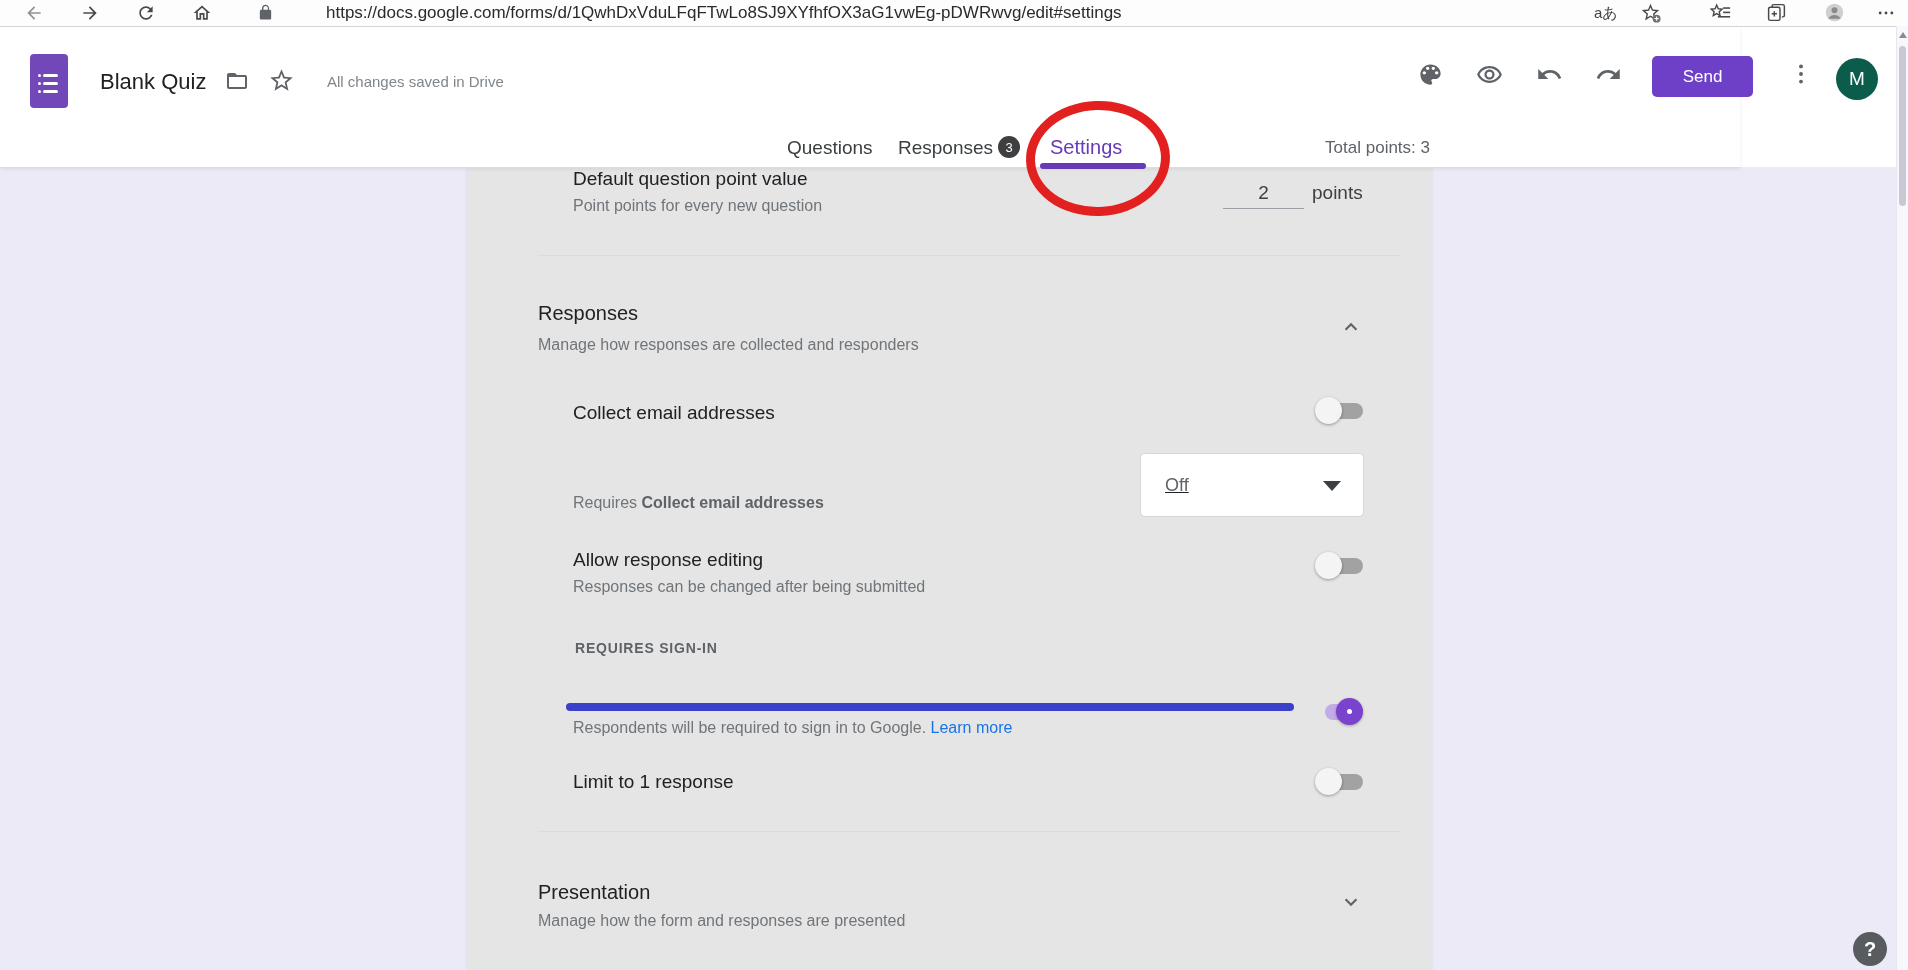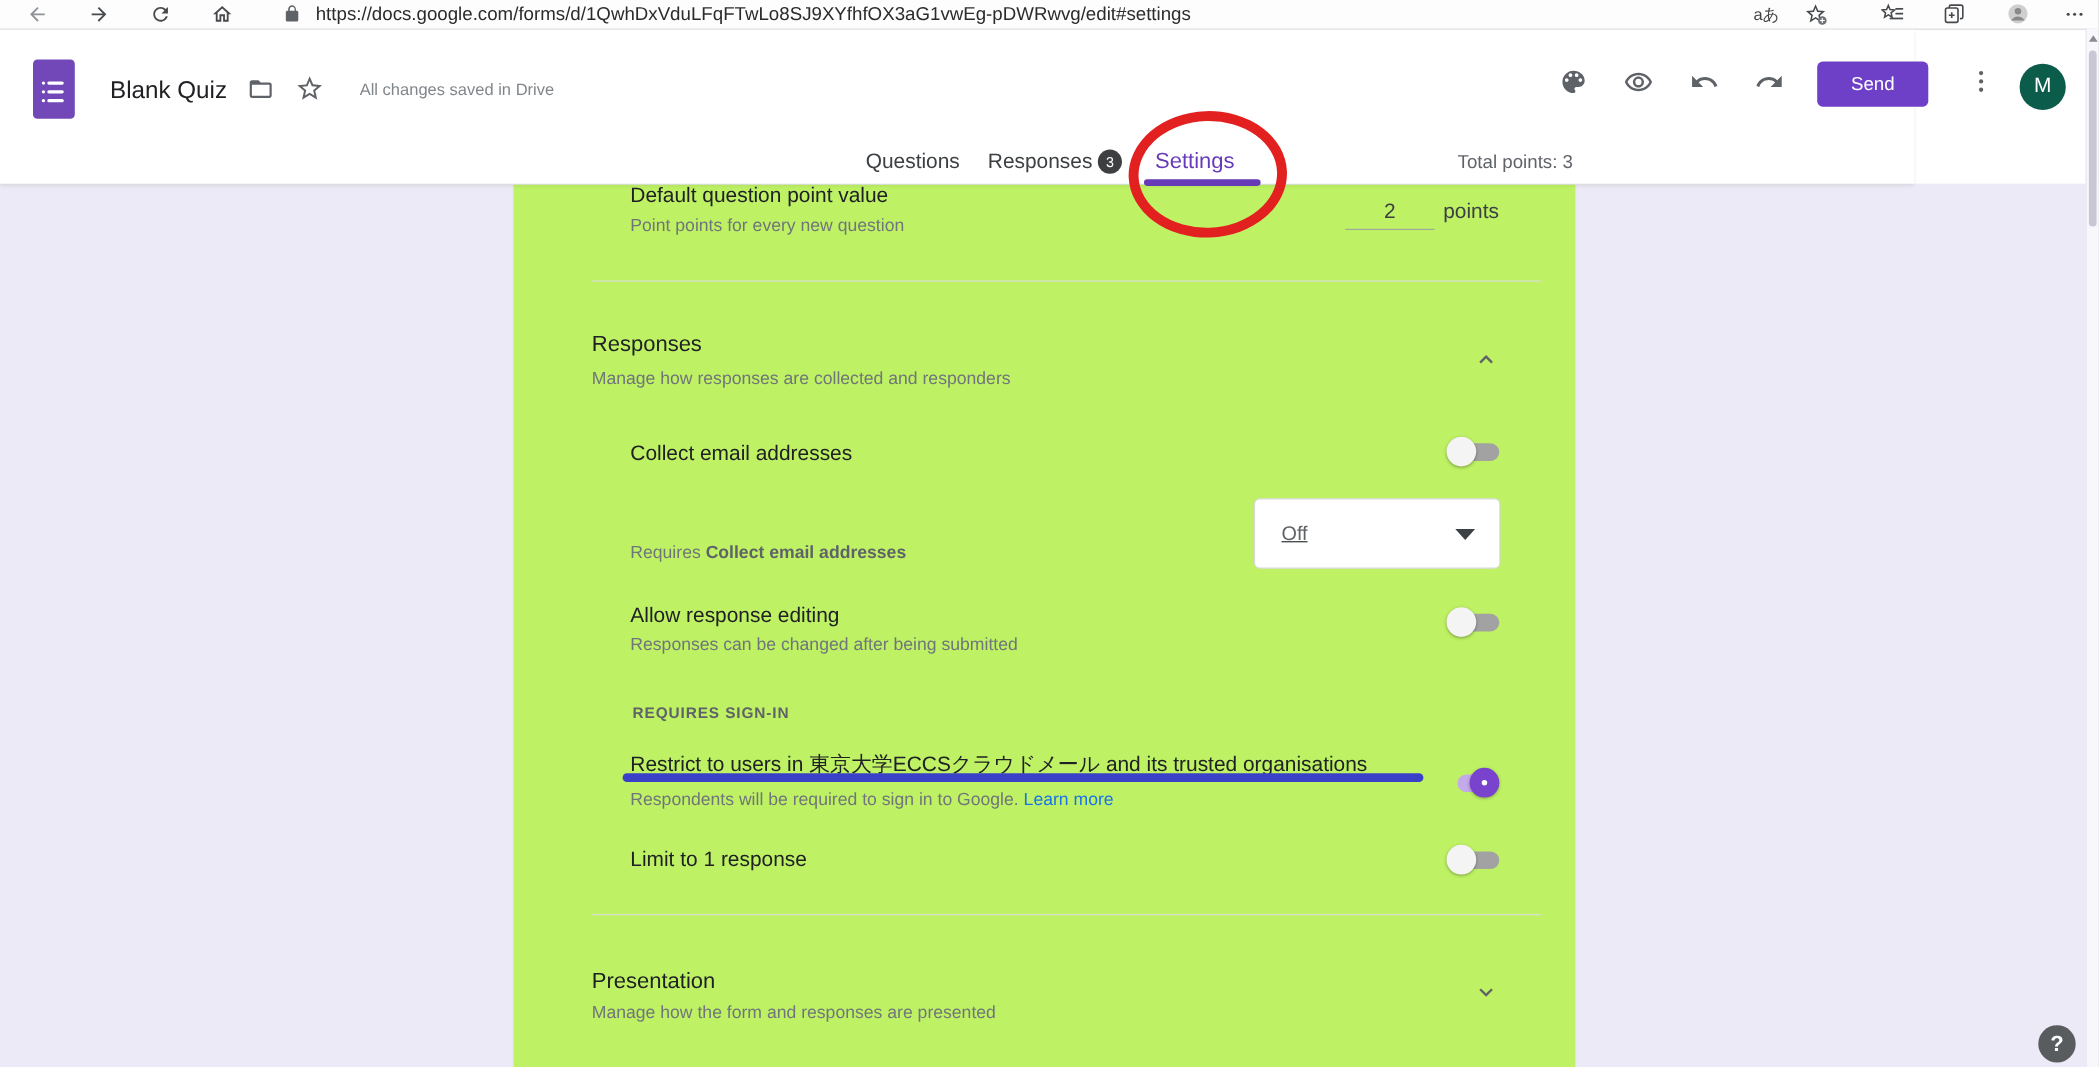--- a/index.html
+++ b/index.html
@@ -2,21 +2,21 @@
 <html><head>
 <meta charset="utf-8">
 <style>
   html,body{margin:0;padding:0;background:#888;}
   #screen{position:relative;width:1908px;height:970px;background:#fff;overflow:hidden;
           font-family:"Liberation Sans","DejaVu Sans",sans-serif;color:#202124;}
   .abs{position:absolute;}
   .ico{display:flex;align-items:center;justify-content:center;}
   
   #toolbar{left:0;top:0;width:1908px;height:26px;background:#fdfdfd;border-bottom:1px solid #d6d6d6;}
-  .turl{font-size:17px;color:#2b2b2b;white-space:nowrap;}
+  .turl{font-size:17px;color:#2b2b2b;white-space:nowrap;margin-left:39px;}
   .translate{font-size:15px;color:#444;}
   
   #appheader{left:0;top:27px;width:1740px;height:140px;background:#fff;z-index:10;
              box-shadow:0 1px 0 #dadce0,0 2px 4px rgba(0,0,0,.08);}
   .formicon{width:38px;height:54px;background:#7248b9;border-radius:4px;}
   .formicon .fold{position:absolute;right:0;top:0;width:0;height:0;border-top:11px solid #space;border-left:11px solid transparent;border-top-color:#5b35a5;border-top-left-radius:2px;}
   .formicon .bar{position:absolute;left:13px;width:15px;height:3px;background:#fff;border-radius:2px;}
   .formicon .dot{position:absolute;left:8px;width:3px;height:3px;background:#fff;border-radius:50%;}
   .apptitle{font-size:22px;color:#202124;}
   .saved{font-size:15px;color:#80868b;}
@@ -26,21 +26,21 @@
           display:flex;align-items:center;justify-content:center;}
   
   .tab{font-size:19px;color:#3c4043;}
   .tab.active{color:#673ab7;font-weight:500;font-size:20px;}
   .badge{width:22px;height:22px;border-radius:50%;background:#3d3f41;color:#fff;font-size:13px;
          display:flex;align-items:center;justify-content:center;}
   .tabunderline{width:106px;height:6px;background:#673ab7;border-radius:3px;}
   .totalpoints{width:200px;text-align:right;font-size:17px;color:#5f6368;}
   
   #pagebg{left:0;top:167px;width:1908px;height:803px;background:#eceaf6;}
-  #card{left:467px;top:167px;width:965px;height:803px;background:#bef264;box-shadow:0 1px 3px rgba(0,0,0,.08);}
+  #card{left:467px;top:167px;width:965px;height:803px;background:#e5e5e5;box-shadow:0 1px 3px rgba(0,0,0,.08);}
   .rowtitle{font-size:19px;color:#202124;white-space:nowrap;}
   .rowsub{font-size:16px;color:#70757a;white-space:nowrap;}
   .rowsub b{color:#5f6368;font-weight:700;}
   .sectitle{font-size:20px;color:#202124;}
   .grouplabel{font-size:14px;font-weight:600;letter-spacing:.8px;color:#5f6368;}
   .divider{height:1px;background:#dadce0;width:863px;}
   .pointsinput{width:77px;height:28px;border:none;border-bottom:1px solid #9aa0a6;background:transparent;
                text-align:center;font-size:19px;color:#3c4043;font-family:inherit;}
   .dropdown{width:222px;height:62px;border:1px solid #d7d7d7;border-radius:5px;background:#fff;
             display:flex;align-items:center;text-decoration:underline;}
@@ -235,21 +235,20 @@
 
     <div class="abs rowtitle" style="left:106px;top:382px">Allow response editing</div>
     <div class="abs rowsub" style="left:106px;top:411px">Responses can be changed after being submitted</div>
     <div class="abs toggle off" style="left:848px;top:385px">
       <div class="track"></div>
         <div class="knob"></div>
     </div>
 
     <div class="abs grouplabel" style="left:108px;top:473px">REQUIRES SIGN-IN</div>
 
-    <div class="abs rowtitle" style="left:106px;top:515px">Restrict to users in 東京大学ECCSクラウドメール and its trusted organisations</div>
     <div class="abs rowsub" style="left:106px;top:552px">
       <span>Respondents will be required to sign in to Google.</span>
       <span class="link">Learn more</span>
     </div>
     <div class="abs toggle on" style="left:848px;top:531px">
       <div class="track"></div>
         <div class="knob"></div>
     </div>
 
     <div class="abs rowtitle" style="left:106px;top:604px">Limit to 1 response</div>

